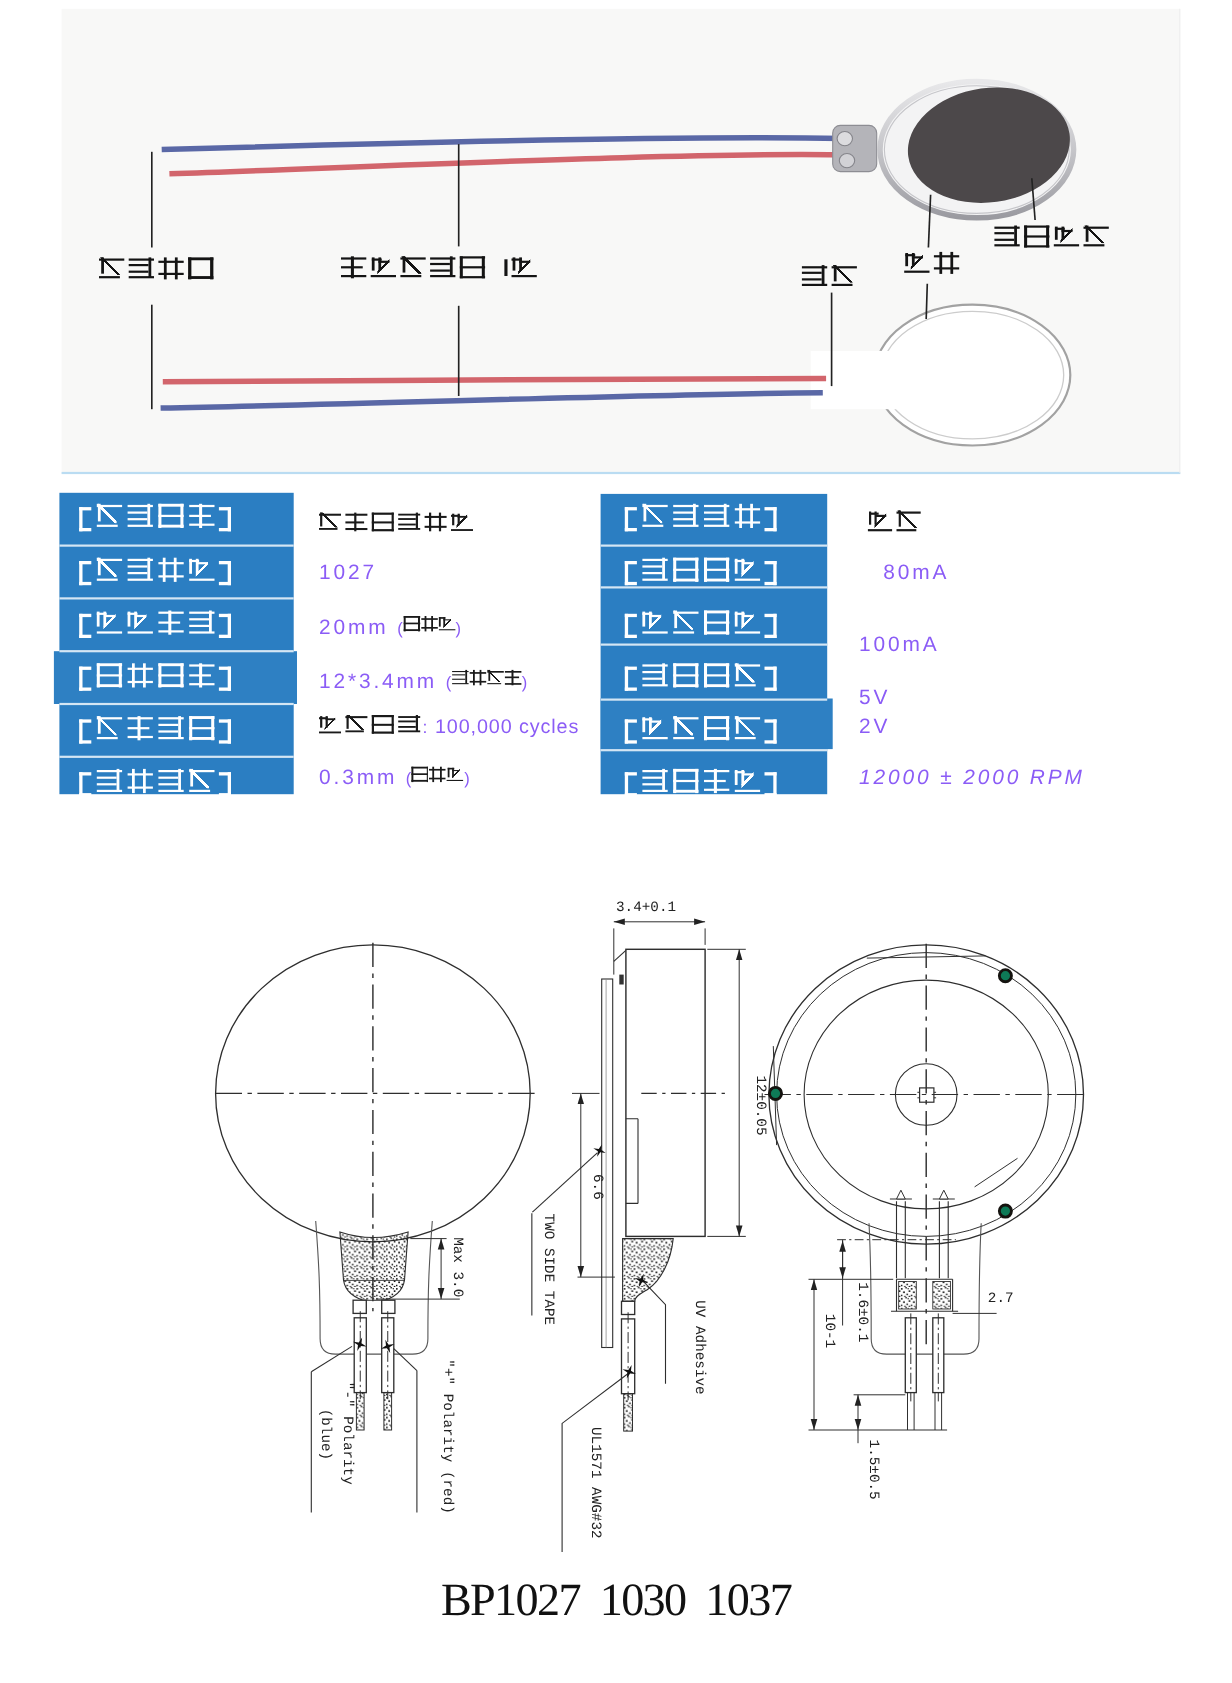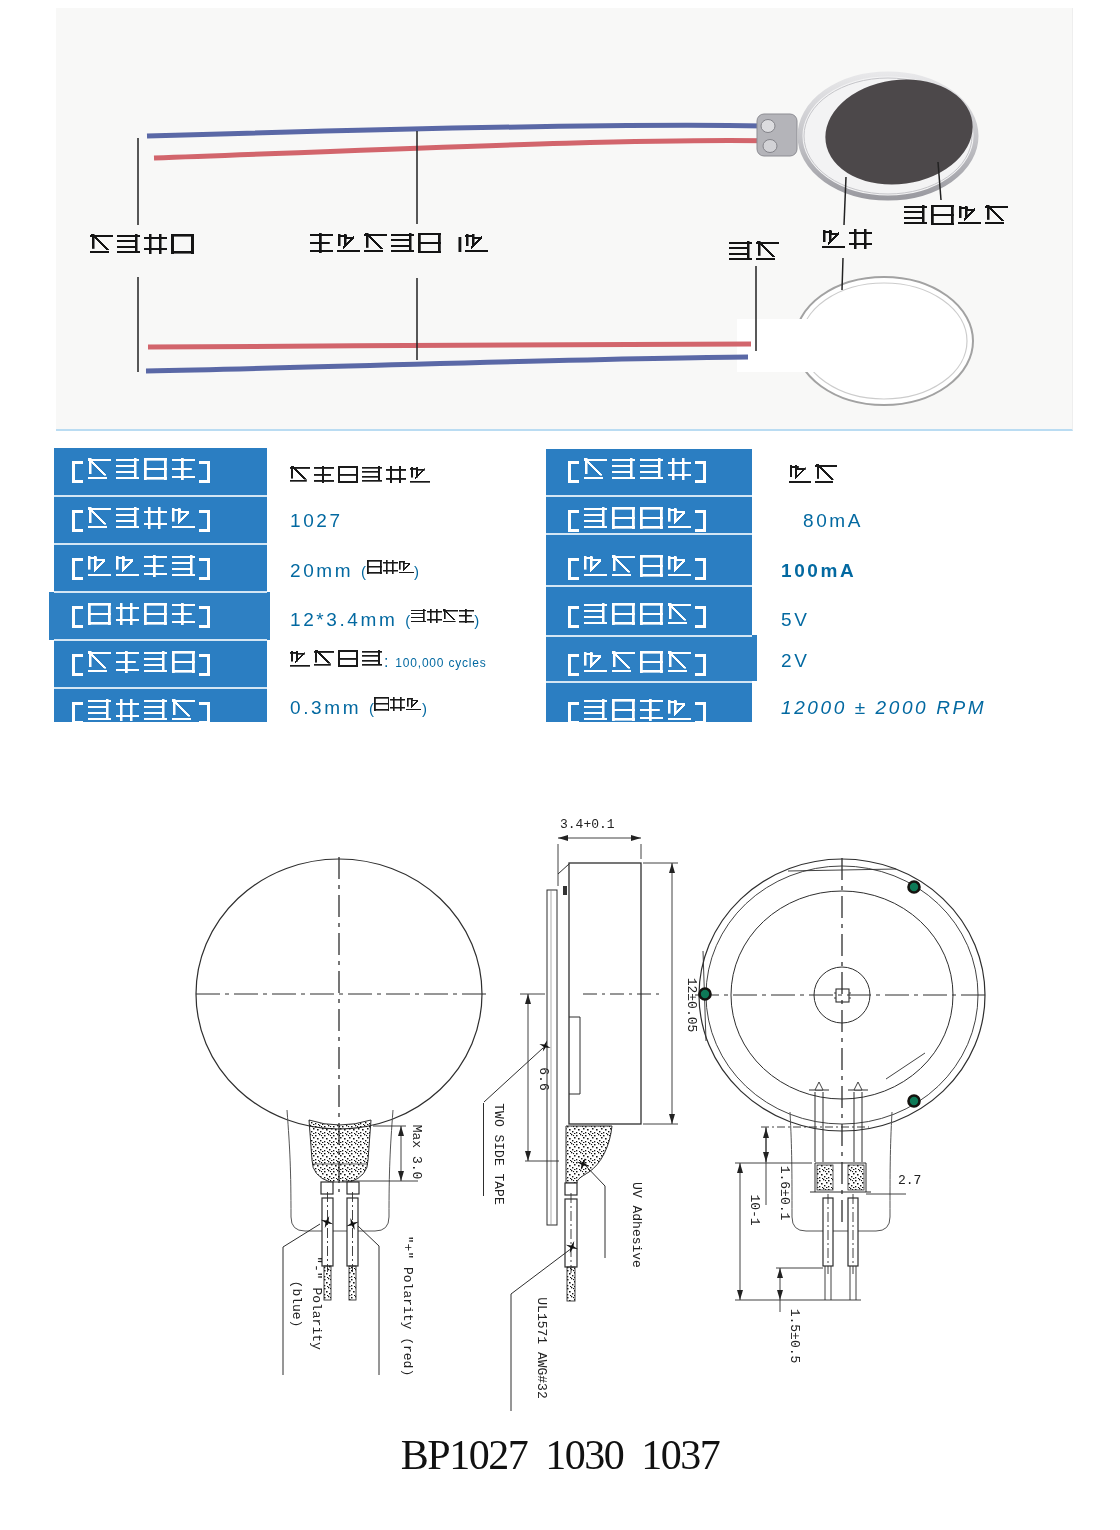--- a/index.html
+++ b/index.html
@@ -9,21 +9,21 @@
 .k2{background:linear-gradient(var(--i),var(--i)) 0 0/100% 12% no-repeat,linear-gradient(var(--i),var(--i)) 0 100%/100% 12% no-repeat,linear-gradient(var(--i),var(--i)) 0 0/12% 100% no-repeat,linear-gradient(var(--i),var(--i)) 100% 0/12% 100% no-repeat,linear-gradient(var(--i),var(--i)) 0 50%/100% 11% no-repeat;}
 .k3{background:linear-gradient(var(--i),var(--i)) 0 18%/100% 11% no-repeat,linear-gradient(var(--i),var(--i)) 0 80%/100% 11% no-repeat,linear-gradient(var(--i),var(--i)) 22% 0/11% 100% no-repeat,linear-gradient(var(--i),var(--i)) 72% 0/11% 100% no-repeat;}
 .k4{background:linear-gradient(45deg,transparent 45%,var(--i) 45% 54%,transparent 54%) 14% 10%/80% 80% no-repeat,linear-gradient(var(--i),var(--i)) 0 6%/100% 11% no-repeat,linear-gradient(var(--i),var(--i)) 8% 0/11% 74% no-repeat,linear-gradient(var(--i),var(--i)) 0 94%/84% 10% no-repeat;}
 .k5{background:linear-gradient(var(--i),var(--i)) 0 4%/100% 10% no-repeat,linear-gradient(var(--i),var(--i)) 10% 34%/80% 10% no-repeat,linear-gradient(var(--i),var(--i)) 10% 64%/80% 10% no-repeat,linear-gradient(var(--i),var(--i)) 0 94%/100% 10% no-repeat,linear-gradient(var(--i),var(--i)) 88% 10%/11% 90% no-repeat;}
 .k6{background:linear-gradient(var(--i),var(--i)) 4% 12%/40% 11% no-repeat,linear-gradient(var(--i),var(--i)) 4% 12%/11% 62% no-repeat,linear-gradient(var(--i),var(--i)) 33% 12%/11% 62% no-repeat,linear-gradient(135deg,transparent 46%,var(--i) 46% 56%,transparent 56%) 52% 0/48% 90% no-repeat,linear-gradient(var(--i),var(--i)) 56% 22%/44% 10% no-repeat,linear-gradient(var(--i),var(--i)) 0 96%/100% 10% no-repeat;}
 
 .bl,.br{display:inline-block;vertical-align:top;}
 .bl{border-left:3px solid var(--i);border-top:3px solid var(--i);border-bottom:3px solid var(--i);}
 .br{border-right:3px solid var(--i);border-top:3px solid var(--i);border-bottom:3px solid var(--i);}
 .lbl{position:absolute;--i:#fff;white-space:nowrap;}
-.val{position:absolute;--i:#1a1a1a;color:#0369a1;font-size:19px;white-space:nowrap;letter-spacing:2.6px;}
+.val{position:absolute;--i:#1a1a1a;color:#8b5cf6;font-size:19px;white-space:nowrap;letter-spacing:2.6px;}
 .small{font-size:15px;letter-spacing:0;}
 .pht{position:absolute;--i:#141414;white-space:nowrap;}
 
 .k7{background:linear-gradient(var(--i),var(--i)) 0 0/100% 13% no-repeat,linear-gradient(var(--i),var(--i)) 0 100%/100% 13% no-repeat,linear-gradient(var(--i),var(--i)) 0 0/13% 100% no-repeat,linear-gradient(var(--i),var(--i)) 100% 0/13% 100% no-repeat;}
 .pht .k{width:23px;height:20px;margin:0 2px;}
 .pht{font-weight:bold;font-size:20px;color:#141414;}
 .lbl .k{width:23px;height:22px;margin:0 2.5px;}
 .lbl .bl{width:8px;height:16px;margin:3px 2px 0 0;}
 .lbl .br{width:8px;height:16px;margin:3px 0 0 2px;}
 .val .k{width:20px;height:17px;margin:0 2px;}
@@ -235,22 +235,22 @@
 <div class="lbl" style="left:72px;top:603px;"><span class="bl"></span><span class="k k2"></span><span class="k k3"></span><span class="k k2"></span><span class="k k1"></span><span class="br"></span></div>
 <div class="lbl" style="left:568px;top:603px;"><span class="bl"></span><span class="k k5"></span><span class="k k2"></span><span class="k k2"></span><span class="k k4"></span><span class="br"></span></div>
 <div class="lbl" style="left:72px;top:651px;"><span class="bl"></span><span class="k k4"></span><span class="k k1"></span><span class="k k5"></span><span class="k k2"></span><span class="br"></span></div>
 <div class="lbl" style="left:568px;top:651px;"><span class="bl"></span><span class="k k6"></span><span class="k k4"></span><span class="k k2"></span><span class="k k4"></span><span class="br"></span></div>
 <div class="lbl" style="left:72px;top:699px;"><span class="bl"></span><span class="k k5"></span><span class="k k3"></span><span class="k k5"></span><span class="k k4"></span><span class="br"></span></div>
 <div class="lbl" style="left:568px;top:699px;"><span class="bl"></span><span class="k k5"></span><span class="k k2"></span><span class="k k1"></span><span class="k k6"></span><span class="br"></span></div>
 <div class="val" style="left:288px;top:466px;"><span class="k k4"></span><span class="k k1"></span><span class="k k2"></span><span class="k k5"></span><span class="k k3"></span><span class="k k6"></span></div>
 <div class="val" style="left:290px;top:510px;">1027</div>
 <div class="val" style="left:290px;top:560px;">20mm <span class="small">(<span class="k ks k2"></span><span class="k ks k3"></span><span class="k ks k6"></span>)</span></div>
 <div class="val" style="left:290px;top:609px;">12*3.4mm <span class="small">(<span class="k ks k5"></span><span class="k ks k3"></span><span class="k ks k4"></span><span class="k ks k1"></span>)</span></div>
-<div class="val" style="left:288px;top:650px;letter-spacing:0.8px;"><span style="font-size:16px;"><span class="k k6"></span><span class="k k4"></span><span class="k k2"></span><span class="k k5"></span>:</span> <span style="font-size:12px;">100,000 cycles</span></div>
+<div class="val" style="left:288px;top:650px;letter-spacing:0.8px;"><span style="font-size:16px;"><span class="k k6"></span><span class="k k4"></span><span class="k k2"></span><span class="k k5"></span>:</span> <span style="font-size:18px;">100,000 cycles</span></div>
 <div class="val" style="left:290px;top:697px;">0.3mm <span class="small">(<span class="k ks k2"></span><span class="k ks k3"></span><span class="k ks k6"></span>)</span></div>
 <div class="val vb" style="left:787px;top:464px;"><span class="k k6"></span><span class="k k4"></span></div>
 <div class="val" style="left:803px;top:510px;">80mA</div>
-<div class="val" style="left:781px;top:560px;font-weight:bold;">100mA</div>
-<div class="val" style="left:781px;top:609px;">5V</div>
+<div class="val" style="left:781px;top:576px;">100mA</div>
+<div class="val" style="left:781px;top:624px;">5V</div>
 <div class="val" style="left:781px;top:650px;">2V</div>
 <div class="val" style="left:781px;top:697px;font-style:italic;">12000 ± 2000 RPM</div>
 
 <div class="abs" style="left:0;top:1431px;width:1120px;text-align:center;font-family:'Liberation Serif',serif;font-size:42px;color:#111;letter-spacing:-1.5px;">BP1027&nbsp;&nbsp;1030&nbsp;&nbsp;1037</div>
 
 </body></html>

